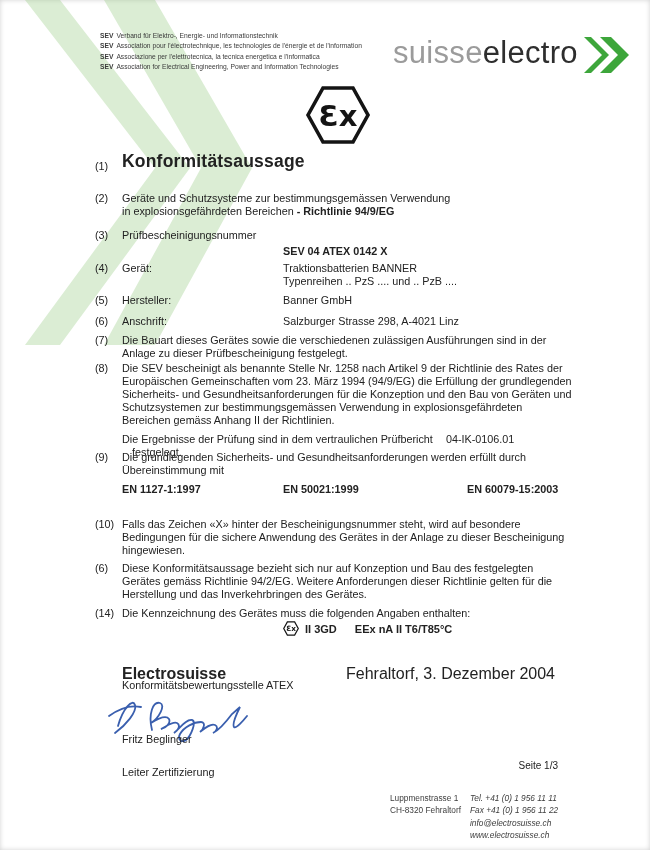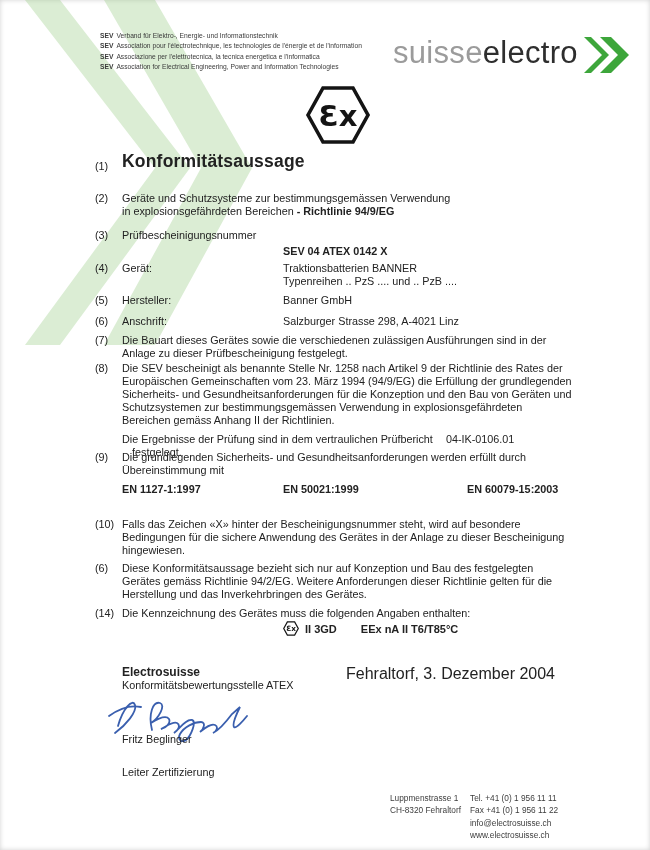--- a/index.html
+++ b/index.html
@@ -35,32 +35,32 @@
   .cols .lbl { width:161px; flex:none; }
   .cols .val { flex:1; }
   .cert-no { left:283px; top:245px; font-size:10.8px; font-weight:bold; }
   .standards { left:122px; top:482px; width:460px; font-size:10.8px; line-height:14.5px; font-weight:bold; }
   .standards .row { display:flex; }
   .standards .c1 { width:161px; flex:none; }
   .standards .c2 { width:184px; flex:none; }
   .standards .c3 { flex:1; }
   .marking { left:283px; top:621px; display:flex; align-items:center; font-size:11px; font-weight:bold; }
   .marking .cat { margin-left:6px; }
-  .marking .code { margin-left:24px; }
-  
-  .sig-company { left:122px; top:665px; font-size:12px; font-weight:bold; }
+  .marking .code { margin-left:18px; }
+  
+  .sig-company { left:122px; top:665px; font-size:16px; font-weight:bold; }
   .sig-dept { left:122px; top:679px; font-size:10.8px; }
   .sig-date { left:122px; top:665px; width:433px; text-align:right; font-size:16px; }
   .sig-img { left:106px; top:692px; }
   .sig-name { left:122px; top:733px; font-size:10.8px; }
   .sig-role { left:122px; top:746px; font-size:10.8px;margin-top:20px; }
   .page-num { left:122px; top:760px; width:436px; text-align:right; font-size:10px; }
   
   .f-addr { left:390px; top:792px; font-size:8.3px; line-height:12.3px; color:#3d3d3d; }
-  .f-contact { left:470px; top:792px; font-size:8.3px; line-height:12.3px; color:#3d3d3d; }
+  .f-contact { left:470px; top:792px; font-size:8.3px; line-height:12.3px; color:#3d3d3d;font-style:italic; }
 </style>
 </head>
 <body>
 
 <div class="page">
 
   <svg class="abs watermark" width="300" height="348" viewBox="0 0 300 348">
     <polygon points="60,0 190,168 60,345 25,345 155,168 25,0" fill="#8fc878" fill-opacity="0.32"></polygon>
     <polygon points="155,0 252,168 155,345 104,345 201,168 104,0" fill="#8fc878" fill-opacity="0.32"></polygon>
   </svg>
@@ -193,20 +193,21 @@
     <g fill="none" stroke="#3a5fae" stroke-width="1.8" stroke-linecap="round">
       <path d="M12,34 C17,16 27,6 29,13 C31,20 20,33 9,41"></path>
       <path d="M3,24 C14,16 26,13 35,15"></path>
       <path d="M46,38 C42,22 47,9 54,11 C60,13 53,26 45,31 C53,26 60,23 63,27 C65,31 60,36 55,37 C61,34 67,29 71,31 C75,33 72,39 68,41 C74,36 80,27 86,28 C91,29 85,44 80,48 C76,51 71,48 74,42 C78,35 88,30 95,30 C100,30 98,37 94,40 C99,36 105,31 109,33 C113,35 110,40 107,41 C113,38 120,30 126,22 L134,15 C129,25 126,32 128,35 C130,37 137,29 141,24"></path>
     </g>
   </svg>
 
   <div class="abs sig-name">Fritz Beglinger</div>
   <div class="abs sig-role">Leiter Zertifizierung</div>
 
+  <div class="abs page-num">Seite 1/3</div>
 
   <div class="abs f-addr">
     <div>Luppmenstrasse 1</div>
     <div>CH-8320 Fehraltorf</div>
   </div>
   <div class="abs f-contact">
     <div>Tel. +41 (0) 1 956 11 11</div>
     <div>Fax +41 (0) 1 956 11 22</div>
     <div>info@electrosuisse.ch</div>
     <div>www.electrosuisse.ch</div>

